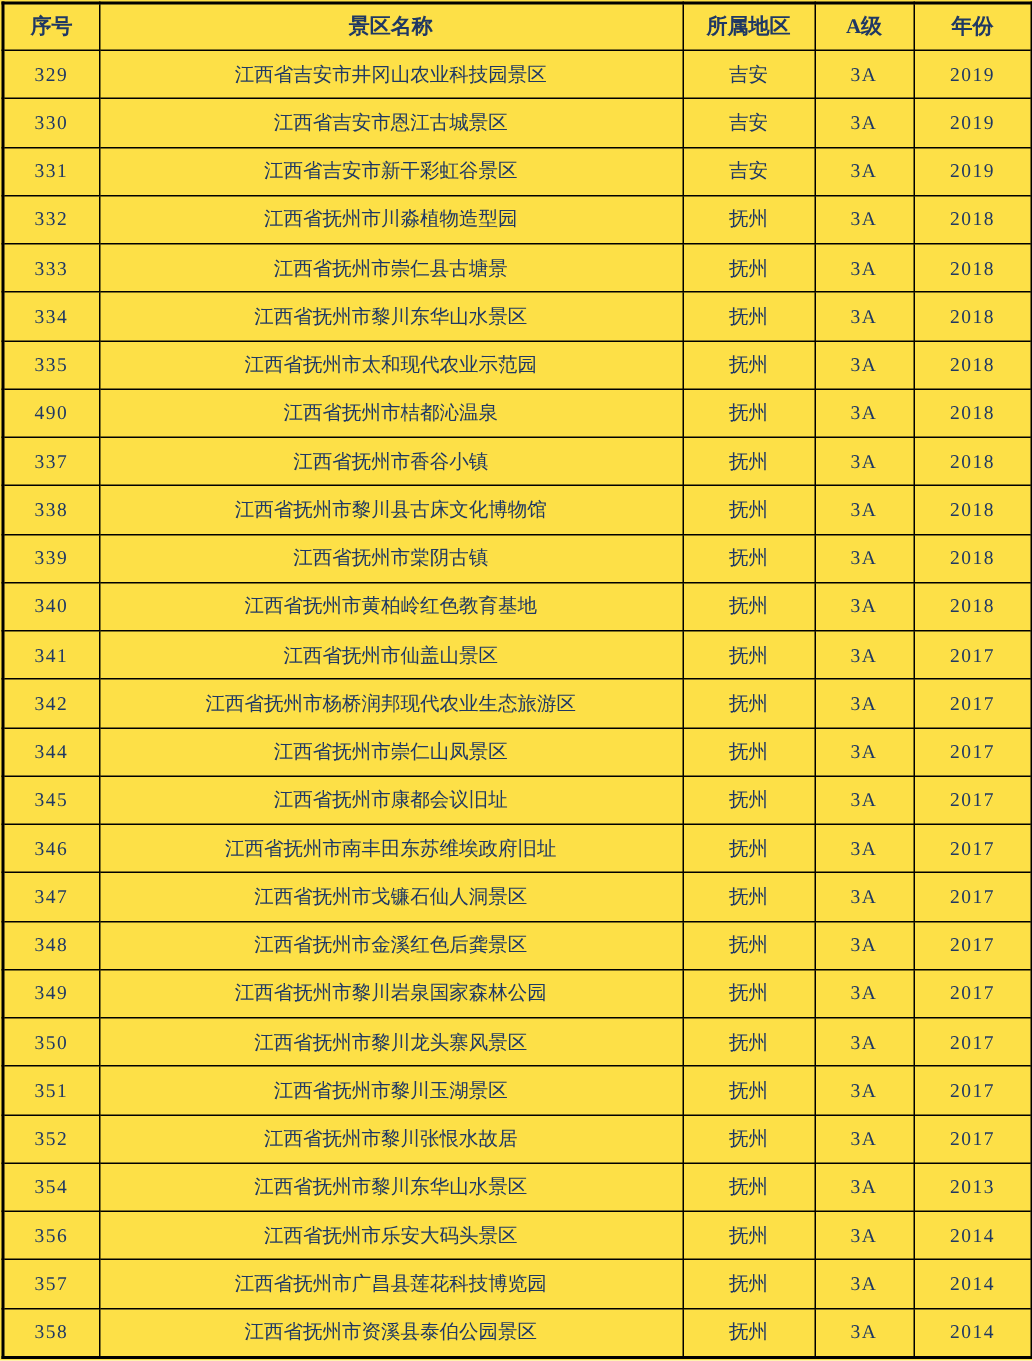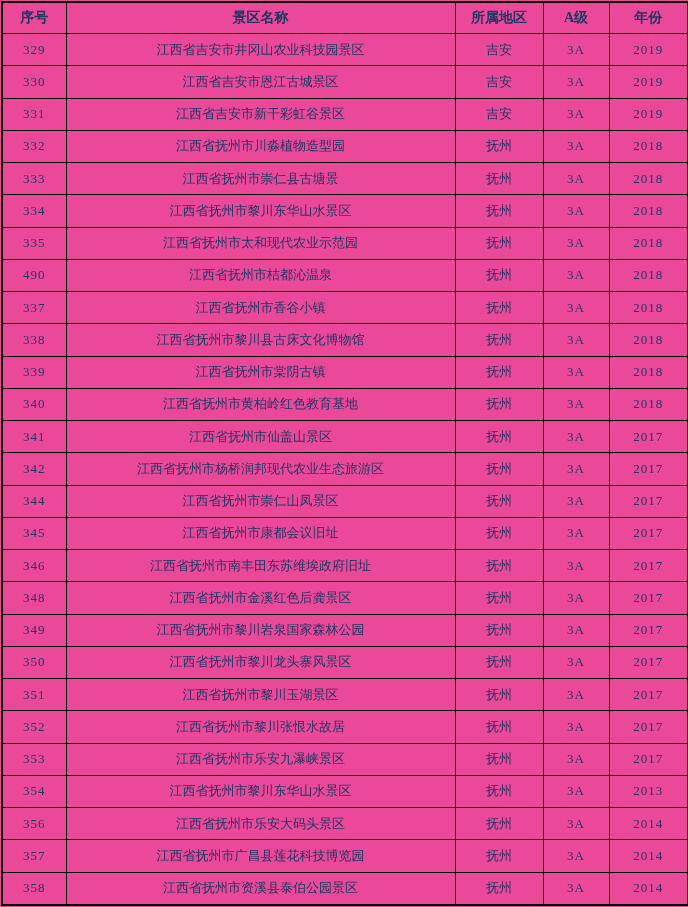--- a/index.html
+++ b/index.html
@@ -3,21 +3,21 @@
 <meta charset="utf-8">
 <style>
   html, body {
     margin: 0;
     padding: 0;
     background: #ffffff;
   }
   .page {
     width: 688px;
     height: 907px;
-    background: #ec4899;
+    background: #fde047;
     box-sizing: border-box;
     font-family: "Liberation Serif", serif;
     overflow: hidden;
   }
   table.grid {
     width: 686px;
     height: 905px;
     margin: 1px;
     border-collapse: collapse;
     table-layout: fixed;
@@ -185,20 +185,27 @@
           <td class="c-year">2017</td>
         </tr>
         <tr>
           <td class="c-index">346</td>
           <td class="c-name">江西省抚州市南丰田东苏维埃政府旧址</td>
           <td class="c-region">抚州</td>
           <td class="c-grade">3A</td>
           <td class="c-year">2017</td>
         </tr>
         <tr>
+          <td class="c-index">347</td>
+          <td class="c-name">江西省抚州市戈镰石仙人洞景区</td>
+          <td class="c-region">抚州</td>
+          <td class="c-grade">3A</td>
+          <td class="c-year">2017</td>
+        </tr>
+        <tr>
           <td class="c-index">348</td>
           <td class="c-name">江西省抚州市金溪红色后龚景区</td>
           <td class="c-region">抚州</td>
           <td class="c-grade">3A</td>
           <td class="c-year">2017</td>
         </tr>
         <tr>
           <td class="c-index">349</td>
           <td class="c-name">江西省抚州市黎川岩泉国家森林公园</td>
           <td class="c-region">抚州</td>
@@ -215,27 +222,20 @@
         <tr>
           <td class="c-index">351</td>
           <td class="c-name">江西省抚州市黎川玉湖景区</td>
           <td class="c-region">抚州</td>
           <td class="c-grade">3A</td>
           <td class="c-year">2017</td>
         </tr>
         <tr>
           <td class="c-index">352</td>
           <td class="c-name">江西省抚州市黎川张恨水故居</td>
-          <td class="c-region">抚州</td>
-          <td class="c-grade">3A</td>
-          <td class="c-year">2017</td>
-        </tr>
-        <tr>
-          <td class="c-index">353</td>
-          <td class="c-name">江西省抚州市乐安九瀑峡景区</td>
           <td class="c-region">抚州</td>
           <td class="c-grade">3A</td>
           <td class="c-year">2017</td>
         </tr>
         <tr>
           <td class="c-index">354</td>
           <td class="c-name">江西省抚州市黎川东华山水景区</td>
           <td class="c-region">抚州</td>
           <td class="c-grade">3A</td>
           <td class="c-year">2013</td>

